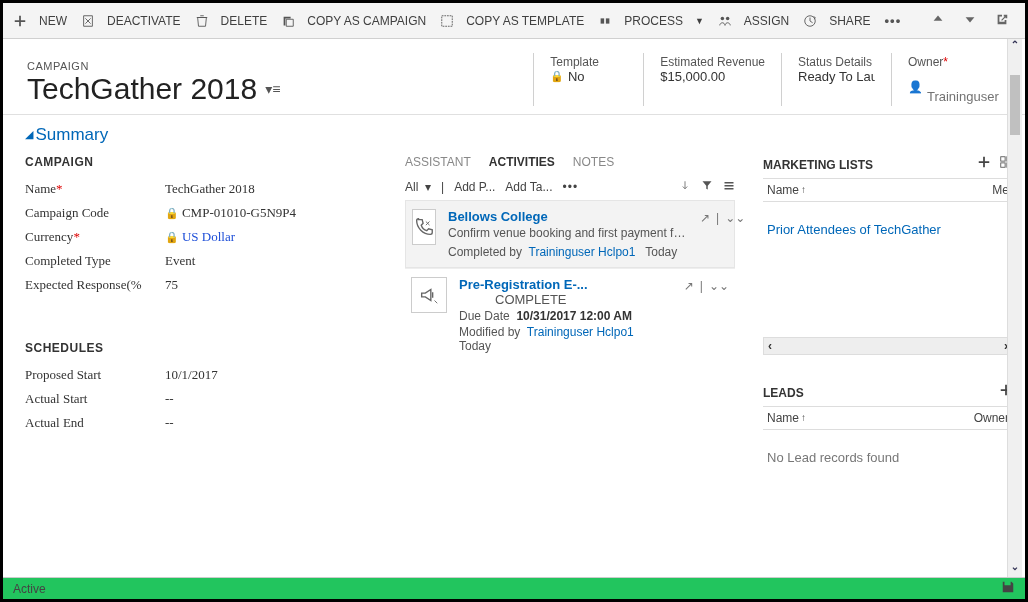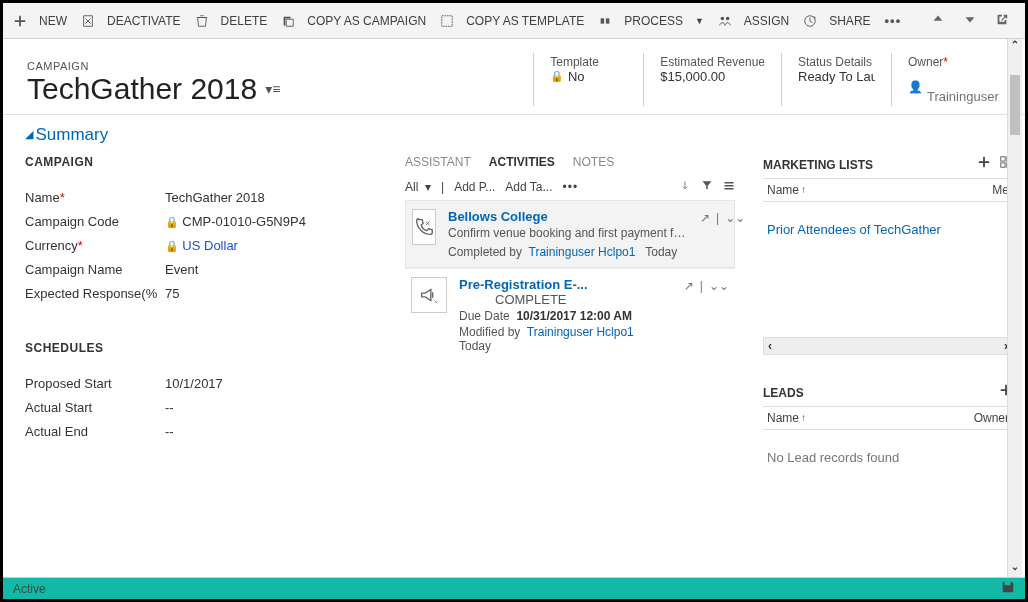--- a/index.html
+++ b/index.html
@@ -83,21 +83,21 @@
   .col2 { width: 330px; }
   .col3 { flex: 1; padding-left: 28px; position: relative; }
   .section-title {
     font-size: 12px;
     font-weight: 600;
     letter-spacing: 0.5px;
     color: #333;
     padding-bottom: 8px;
   }
   .fields { margin-top: 4px; }
-  .field-row { display: flex; align-items: flex-end; height: 24px; font-size: 13px; }
+  .field-row { display: flex; align-items: flex-start; height: 24px; font-size: 13px; font-family: Liberation Serif, serif; }
   .field-row .flabel { width: 140px; color: #333; }
   .field-row .fval { color: #333; }
   .field-row .fval a { color: #1d4ed8; text-decoration: none; }
   .schedules { margin-top: 40px; }
   .act-tabs { display: flex; gap: 18px; align-items: center; padding-bottom: 4px; }
   .act-tabs .atab { font-size: 12px; color: #888; cursor: pointer; }
   .act-tabs .atab.active { color: #333; font-weight: 600; }
   .act-sub { display: flex; gap: 10px; align-items: flex-end; font-size: 12px; color: #444; padding: 6px 0; }
   .act-sub .asbtn { cursor: pointer; }
   .act-sub .spacer2 { flex: 1; }
@@ -136,21 +136,21 @@
     margin-top: 80px;
     height: 18px; background: #eee; border: 1px solid #ddd;
     display: flex; align-items: center; justify-content: space-between;
     padding: 0 4px;
   }
   .hscroll .arr { font-size: 12px; font-weight: bold; color: #333; cursor: pointer; }
   .leads { margin-top: 28px; }
   .footer {
     position: absolute;
     bottom: 0; left: 0; right: 0;
-    background: #14b8a6;
+    background: #22c55e;
     border-top: 1px solid #ccc;
     padding: 2px 10px;
     font-size: 12px;
     color: #444;
     display: flex; align-items: center;
     height: 22px;
   }
   .footer .save { margin-left: auto; cursor: pointer; }
   .vscroll {
     position: absolute; right: 3px; top: 36px; bottom: 22px; width: 15px;
@@ -294,21 +294,21 @@
         </div>
       <div class="field-row">
           <div class="flabel">Campaign Code</div>
           <div class="fval"><span class="lock">🔒</span> <span>CMP-01010-G5N9P4</span></div>
         </div>
       <div class="field-row">
           <div class="flabel"><span>Currency</span><span class="req">*</span></div>
           <div class="fval"><span class="lock">🔒</span> <a href="#">US Dollar</a></div>
         </div>
       <div class="field-row">
-          <div class="flabel">Campaign Name</div>
+          <div class="flabel">Completed Type</div>
           <div class="fval">Event</div>
         </div>
       <div class="field-row">
           <div class="flabel">Expected Response(%</div>
           <div class="fval">75</div>
         </div>
     </div>
 
     <div class="schedules">
       <div class="section-title">SCHEDULES</div>

